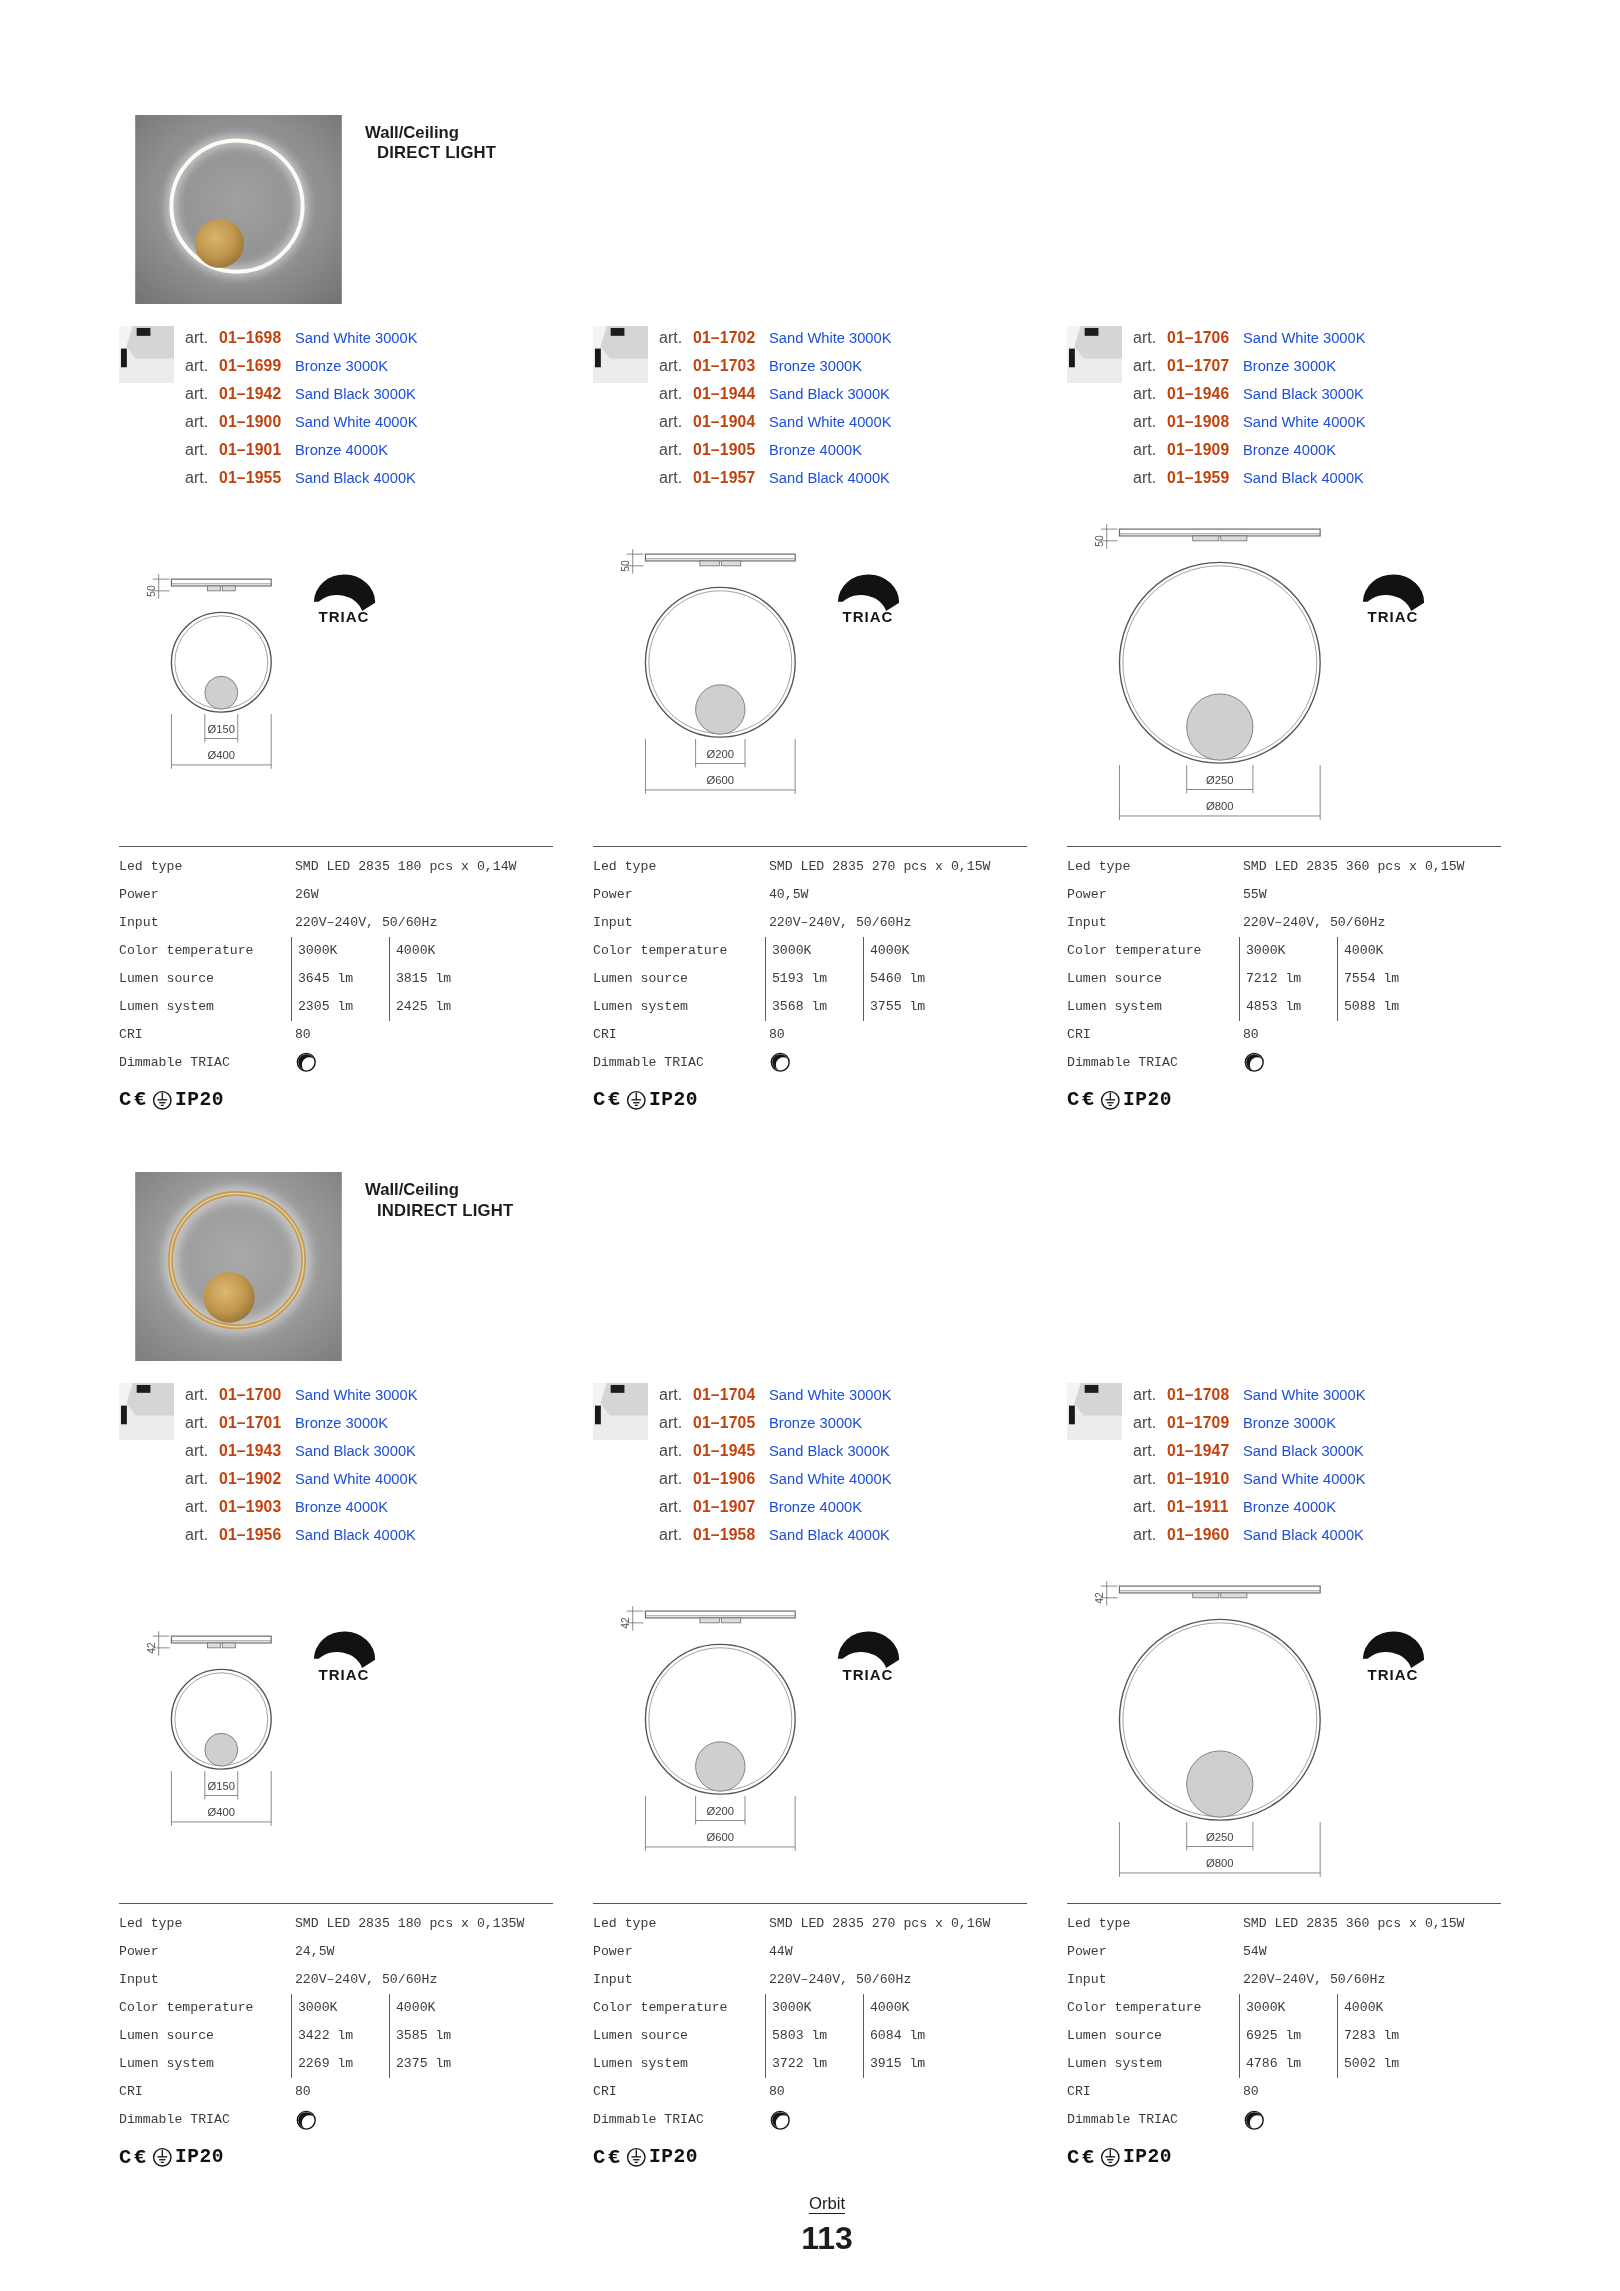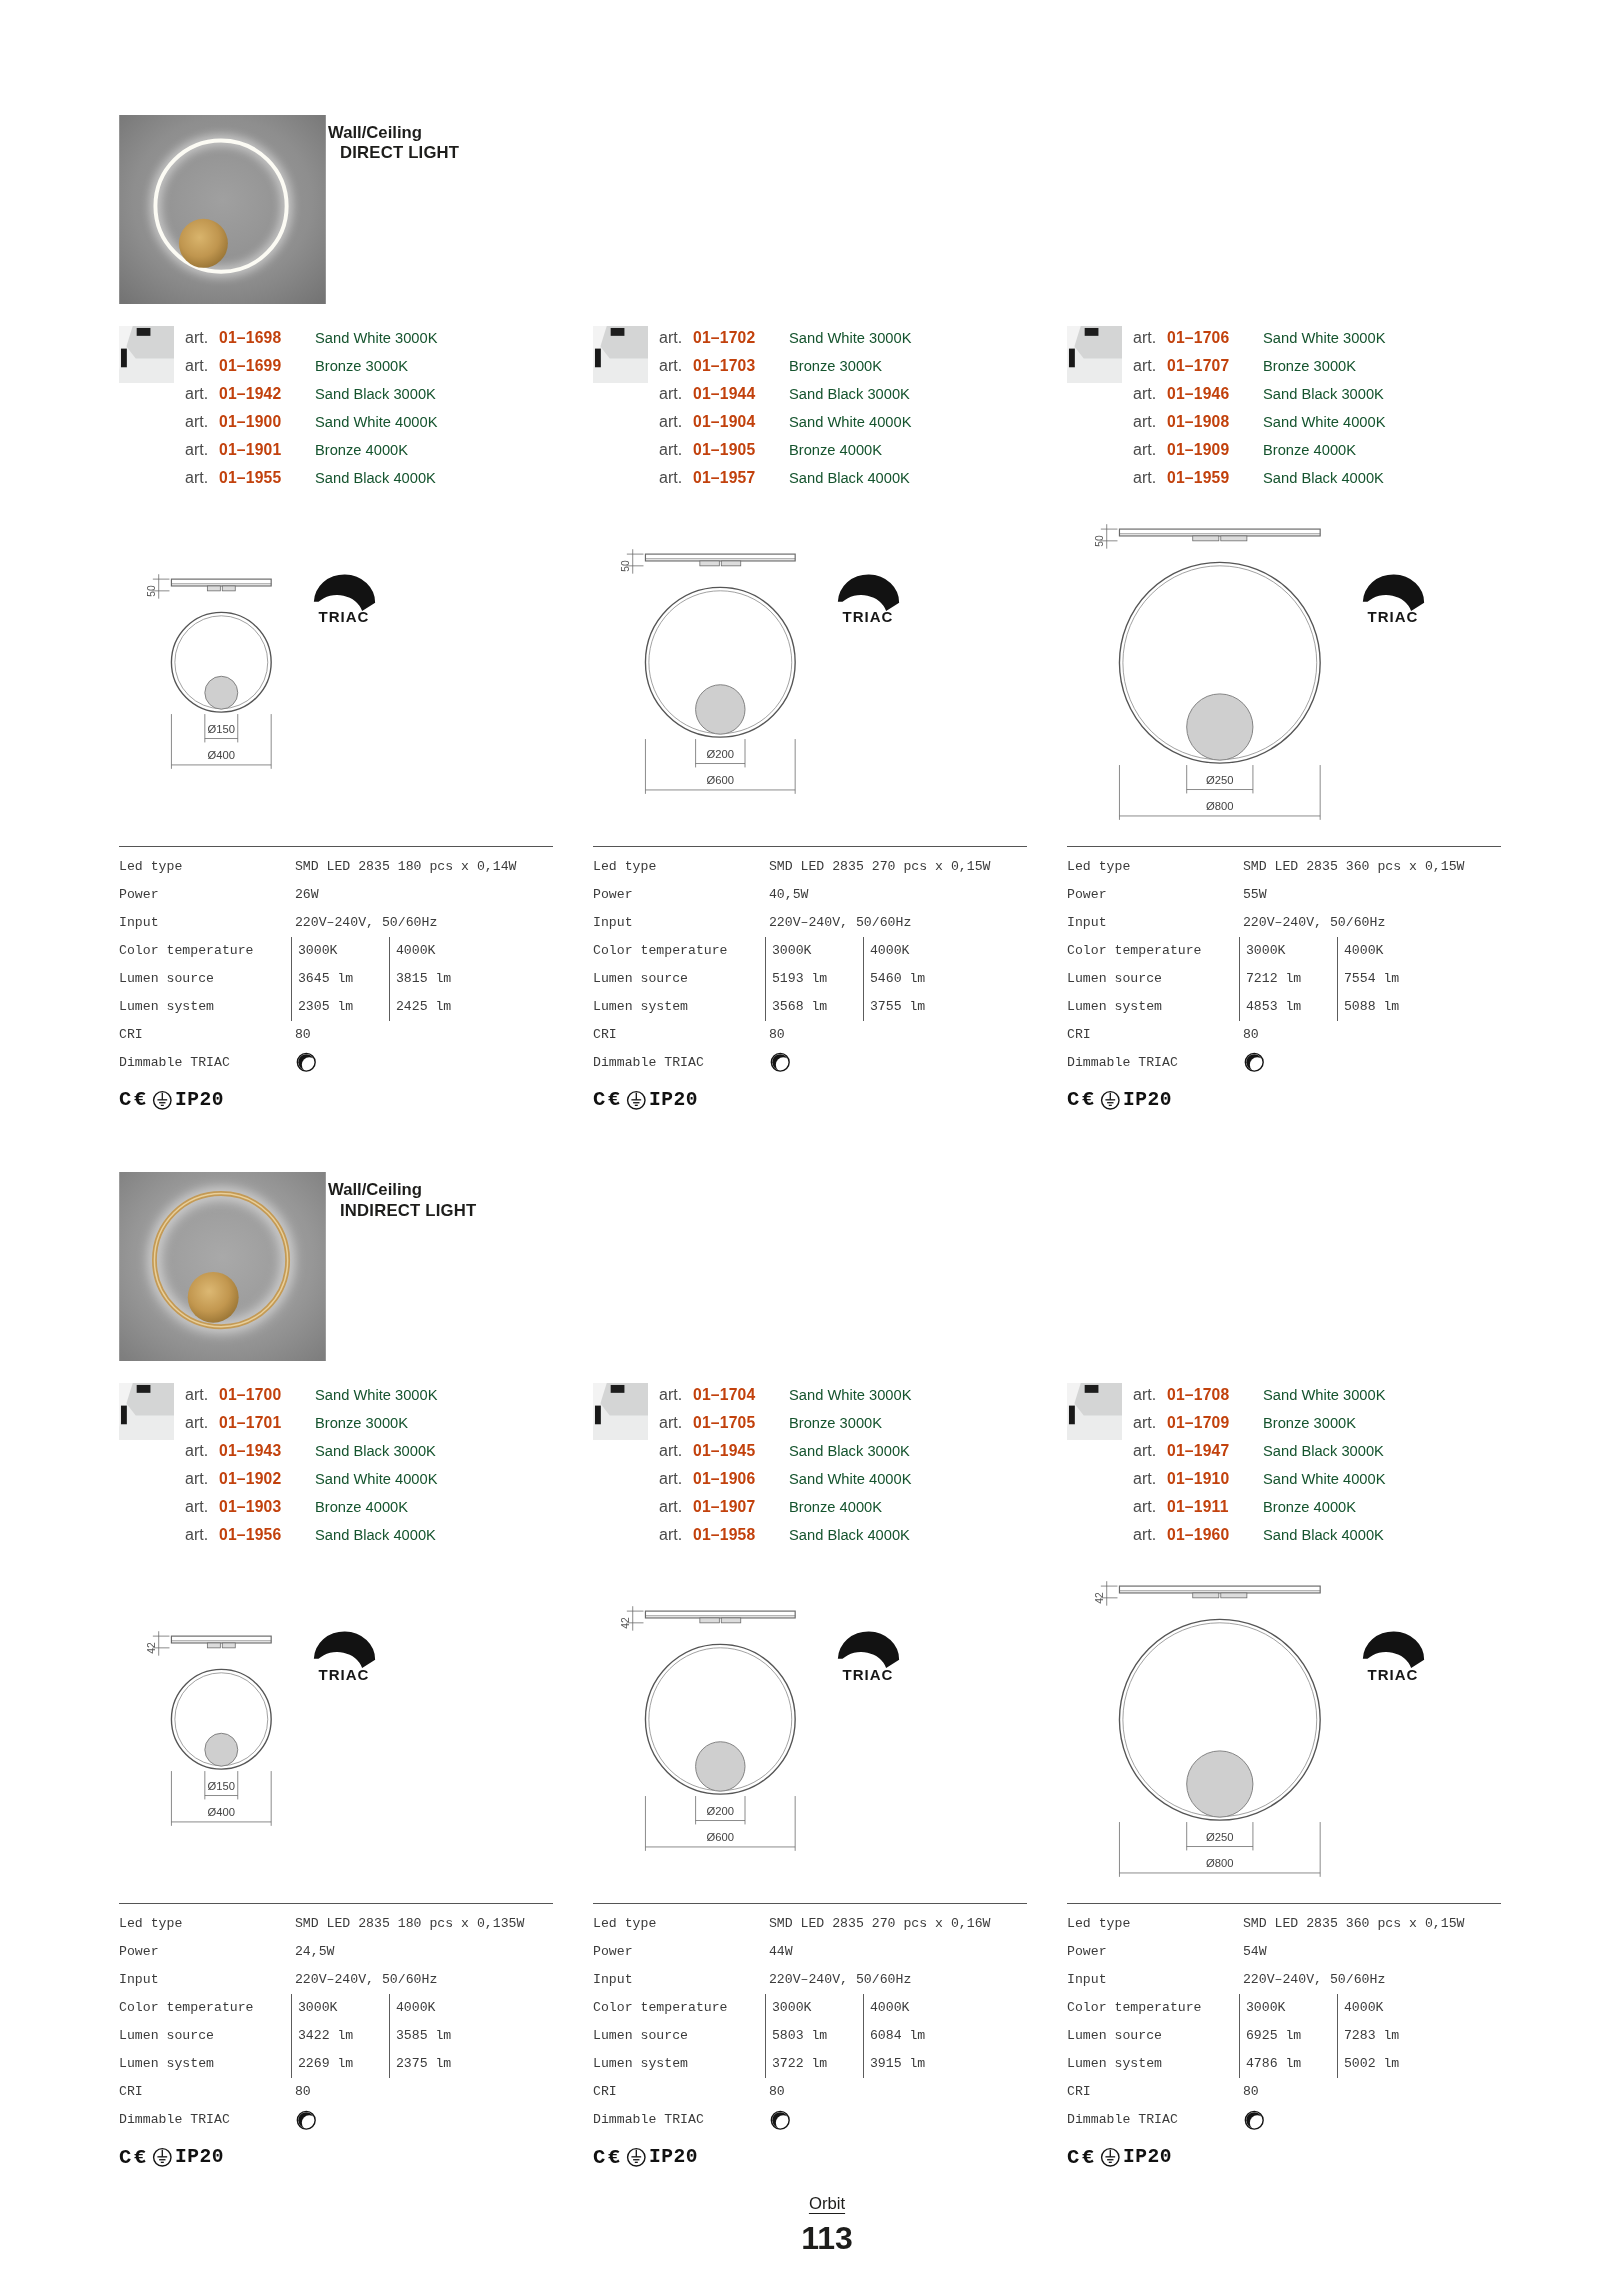--- a/index.html
+++ b/index.html
@@ -1,33 +1,33 @@
 <!DOCTYPE html>
 <html><head>
 <meta charset="utf-8">
 <style>
   html,body{margin:0;padding:0;background:#ffffff;}
   .page{position:relative;width:1620px;height:2292px;background:#fff;overflow:hidden;
         font-family:"Liberation Sans","DejaVu Sans",sans-serif;color:#3a3a3a;}
   .content{padding:115px 0 0 119px;}
   .product-section{margin-bottom:61px;}
-  .section-head{display:flex;gap:2px;margin-bottom:19.6px;}
+  .section-head{display:flex;gap:23px;margin-bottom:19.6px;margin-left:16px;}
   .photo{width:207px;height:189px;display:block;}
   .section-title{padding-top:7.8px;font-size:16.7px;line-height:20.6px;color:#1d1d1b;}
   .section-title .t1{font-weight:700;}
   .section-title .t2{font-weight:800;letter-spacing:0.2px;padding-left:12px;}
   .row{display:grid;grid-template-columns:repeat(3,439px);column-gap:35px;}
   .articles-row{margin-bottom:25.5px;min-height:171px;}
   .article-group{position:relative;}
   .thumb{position:absolute;left:0;top:2px;width:55px;height:57px;}
   .article-rows{margin-left:66px;}
   .article-row{display:flex;align-items:center;height:28px;white-space:nowrap;}
   .art{width:34px;font-size:16px;color:#4a4a4a;}
   .code{width:76px;font-size:15.7px;font-weight:700;color:#c2410c;letter-spacing:0.2px;}
-  .finish{font-size:14.7px;color:#14532d;margin-left:20px;}
+  .finish{font-size:14.7px;color:#1d4ed8;}
   .drawings-row{margin-bottom:19.6px;}
   .drawing-cell{position:relative;height:306px;display:flex;align-items:center;padding-left:27.4px;box-sizing:border-box;}
   .drawing{display:block;}
   .triac-badge{position:absolute;top:53px;width:74px;text-align:center;}
   .triac-badge svg{display:block;margin:0 auto;}
   .triac-label{font-size:15px;font-weight:700;color:#161616;letter-spacing:1px;margin-top:-3.9px;}
   .spec-table{width:434px;font-family:Liberation Mono, monospace;}
   .spec-rule{border-top:1.5px solid #555;margin-bottom:5.9px;}
   .spec-row{display:flex;align-items:center;height:28px;font-size:13.2px;color:#3b3b3b;}
   .sl{width:172px;flex:0 0 172px;}

